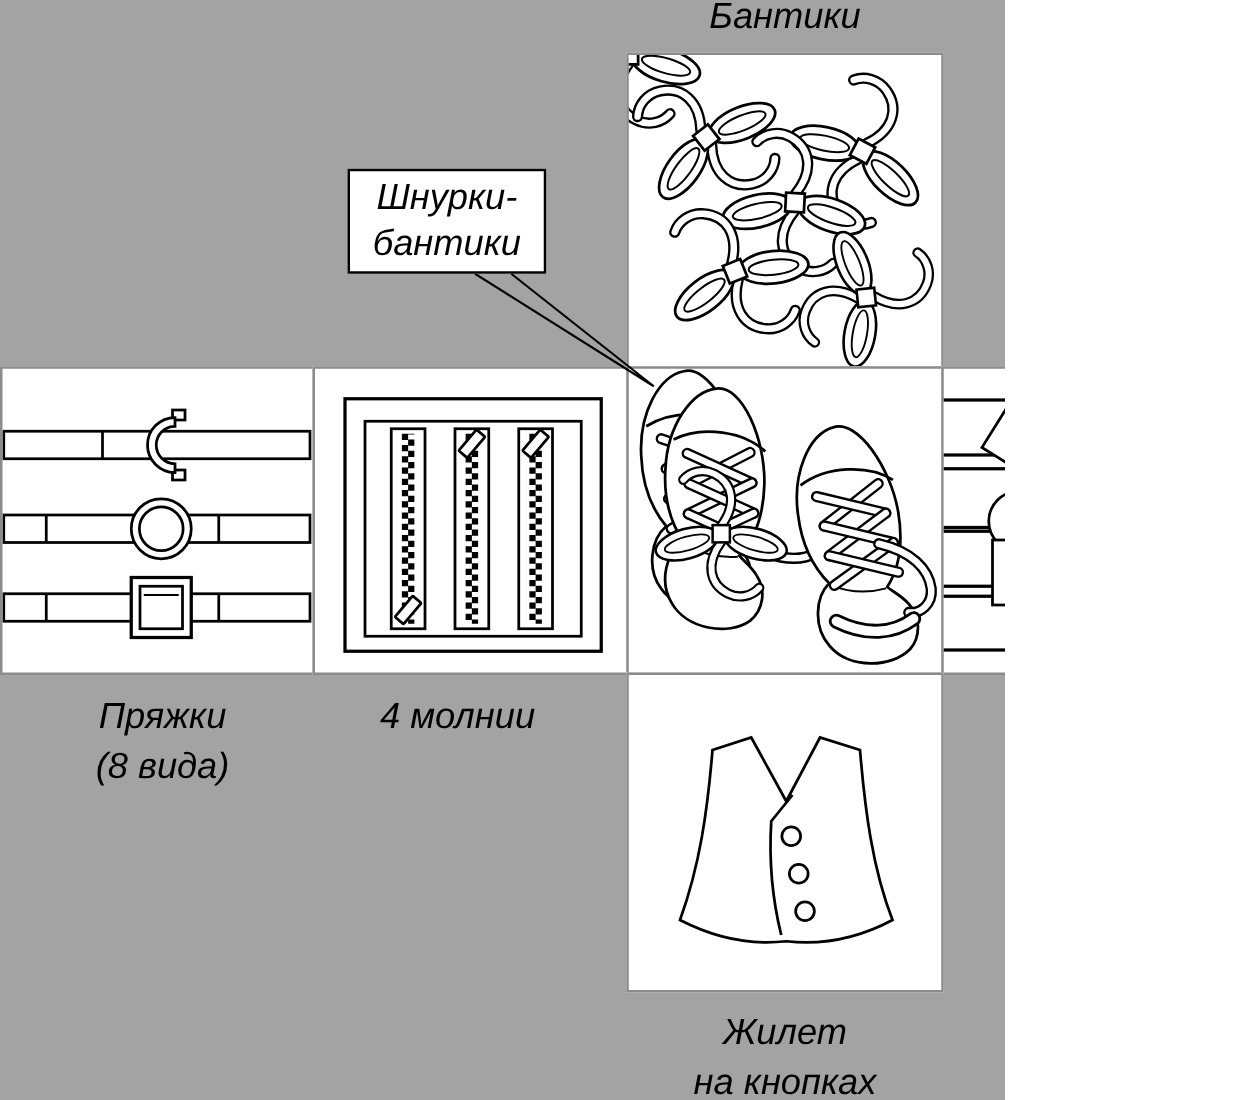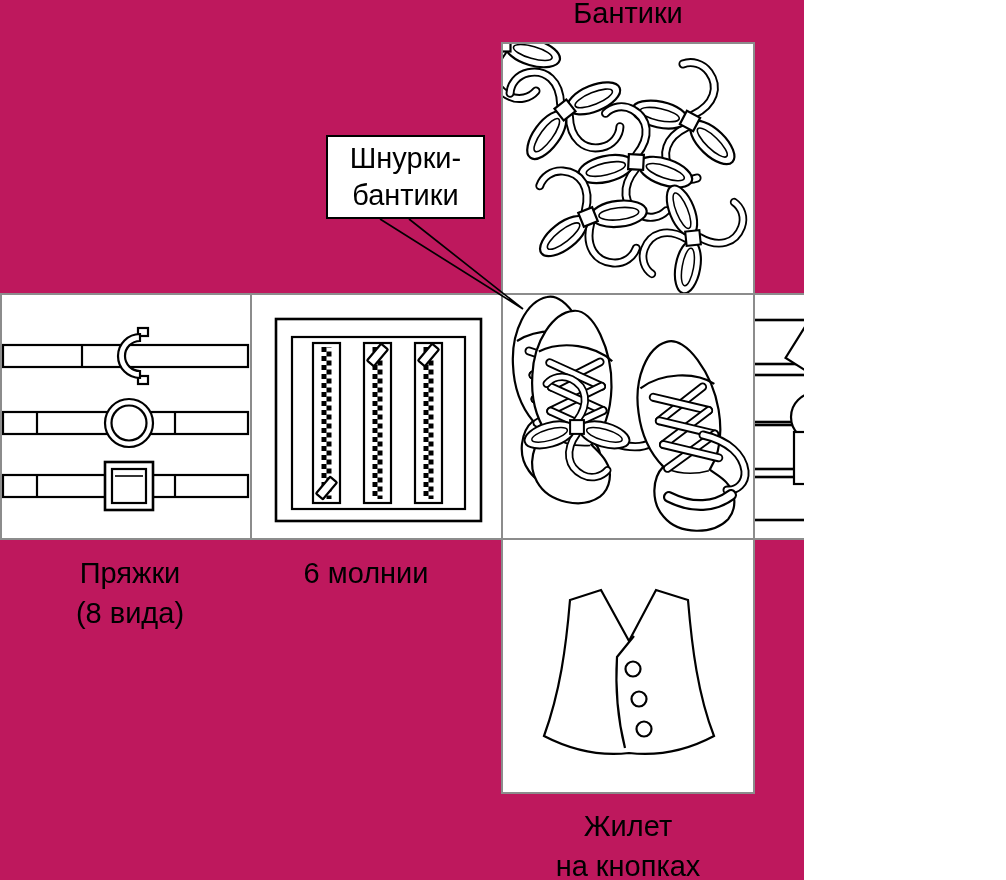--- a/index.html
+++ b/index.html
@@ -1,26 +1,26 @@
 <!DOCTYPE html>
 <html><head>
 <meta charset="utf-8">
 <style>
   html,body{margin:0;padding:0;background:#ffffff;}
   .stage{
-    position:relative;width:804px;height:880px;background:#be185d;overflow:hidden;
-    font-family:"Liberation Sans","DejaVu Sans",sans-serif;color:#000;
+    position:relative;width:804px;height:880px;background:#a3a3a3;overflow:hidden;
+    font-family:"Liberation Sans","DejaVu Sans",sans-serif;color:#000;font-style:italic;
   }
   .panel{position:absolute;box-sizing:border-box;border:2px solid #8c8c8c;background:#fff;}
   .panel svg{display:block;width:100%;height:100%;}
   .lbl{position:absolute;text-align:center;white-space:pre-line;font-size:29px;line-height:40px;color:#000;}
   .callout{
     position:absolute;left:278px;top:135px;width:159px;height:84px;box-sizing:border-box;
     border:2px solid #000;background:#fff;display:flex;align-items:center;justify-content:center;
-    text-align:center;white-space:pre-line;font-size:29px;line-height:37px;z-index:6;margin-left:48px;
+    text-align:center;white-space:pre-line;font-size:29px;line-height:37px;z-index:6;
   }
   .overlay{position:absolute;left:0;top:0;width:1006px;height:880px;pointer-events:none;z-index:5;}
   
   .ln{fill:none;stroke:#000;stroke-width:2.2;}
   .ln15{fill:none;stroke:#000;stroke-width:1.6;}
   .fw{fill:#fff;stroke:#000;stroke-width:2.2;}
   .fw25{fill:#fff;stroke:#000;stroke-width:2.6;}
   .rb-o{fill:none;stroke:#000;stroke-width:9;stroke-linecap:round;}
   .rb-i{fill:none;stroke:#fff;stroke-width:5.2;stroke-linecap:round;}
   .rb2-o{fill:none;stroke:#000;stroke-width:12;stroke-linecap:round;}
@@ -196,21 +196,21 @@
       </g>
     </svg>
   </div>
 
   <div class="lbl" style="left:501px;top:-7px;width:254px;">Бантики</div>
 
 
   <div class="lbl" style="left:0px;top:553px;width:260px;">Пряжки
 (8 вида)</div>
 
-  <div class="lbl" style="left:240px;top:553px;width:252px;">6 молнии</div>
+  <div class="lbl" style="left:240px;top:553px;width:252px;">4 молнии</div>
 
   <div class="lbl" style="left:501px;top:806px;width:254px;">Жилет
 на кнопках</div>
 
   <div class="callout">
     <span>Шнурки-
 бантики</span>
   </div>
 
   <svg class="overlay" viewBox="0 0 1006 880">

